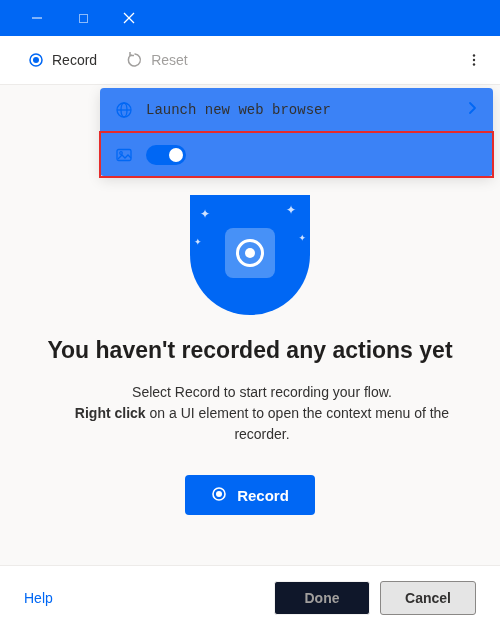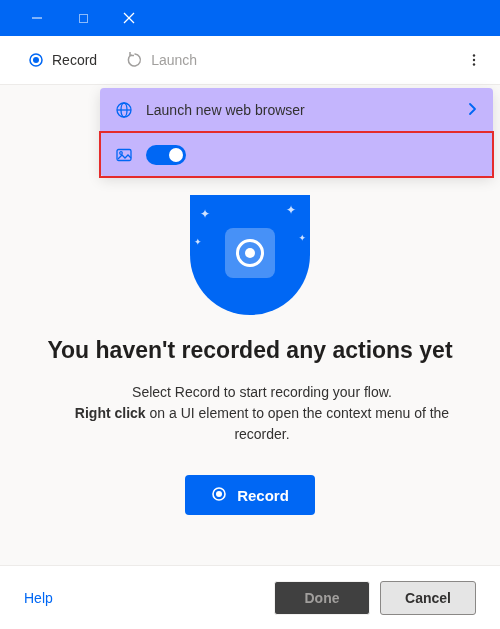--- a/index.html
+++ b/index.html
@@ -61,24 +61,25 @@
       align-items: center;
       padding-top: 110px;
       text-align: center;
     }
 
     .dropdown-panel {
       position: absolute;
       top: 3px;
       left: 100px;
       right: 7px;
-      background: #c4b5fd;
+      background: #3b82f6;
       box-shadow: 0 4px 14px rgba(0,0,0,0.12);
       border-radius: 4px;
       z-index: 30;
+      font-family: Liberation Mono, monospace;
     }
     .dropdown-row {
       height: 44px;
       display: flex;
       align-items: center;
       padding: 0 14px;
       gap: 12px;
       font-size: 14px;
       color: #323130;
     }
@@ -153,21 +154,21 @@
       background:#fff;
     }
     .help-link { color:#0067f4; font-size:14px; }
     .footer .spacer { flex:1; }
     .fbtn {
       height:34px; padding:0 22px;
       font-size:14px; font-weight:600;
       border-radius:3px; display:flex; align-items:center; justify-content:center;
       margin-left:10px;
     }
-    .fbtn.done { background:#404040; color:#a19f9d; border:1px solid #f3f2f1; min-width:96px; }
+    .fbtn.done { background:#0f172a; color:#a19f9d; border:1px solid #f3f2f1; min-width:96px; }
     .fbtn.cancel { background:#e5e5e5; color:#323130; border:1px solid #8a8886; min-width:96px; }
   </style>
 </head>
 <body>
 
 <div class="titlebar">
   <div class="win-controls">
     <div class="win-btn">
       <svg width="12" height="12" viewBox="0 0 12 12">
           <line x1="1" y1="6" x2="11" y2="6" stroke="#fff" stroke-width="1"></line>
@@ -197,21 +198,21 @@
     </span>
     <span>Record</span>
   </div>
   <div class="tool-btn disabled" style="margin-left:14px">
     <span class="icon">
       <svg width="16" height="16" viewBox="0 0 16 16">
           <path d="M4 3 A6 6 0 1 0 8 2" fill="none" stroke="#a19f9d" stroke-width="1.5" stroke-linecap="round"></path>
           <path d="M4 0 L4 4 L8 4" fill="none" stroke="#a19f9d" stroke-width="1.5" transform="translate(-1,-0.5)"></path>
         </svg>
     </span>
-    <span>Launch</span>
+    <span>Reset</span>
   </div>
   <div class="spacer"></div>
   <div class="more-btn">
     <svg width="14" height="14" viewBox="0 0 14 14">
         <circle cx="7" cy="2.5" r="1.2" fill="#323130"></circle>
         <circle cx="7" cy="7" r="1.2" fill="#323130"></circle>
         <circle cx="7" cy="11.5" r="1.2" fill="#323130"></circle>
       </svg>
   </div>
 </div>

